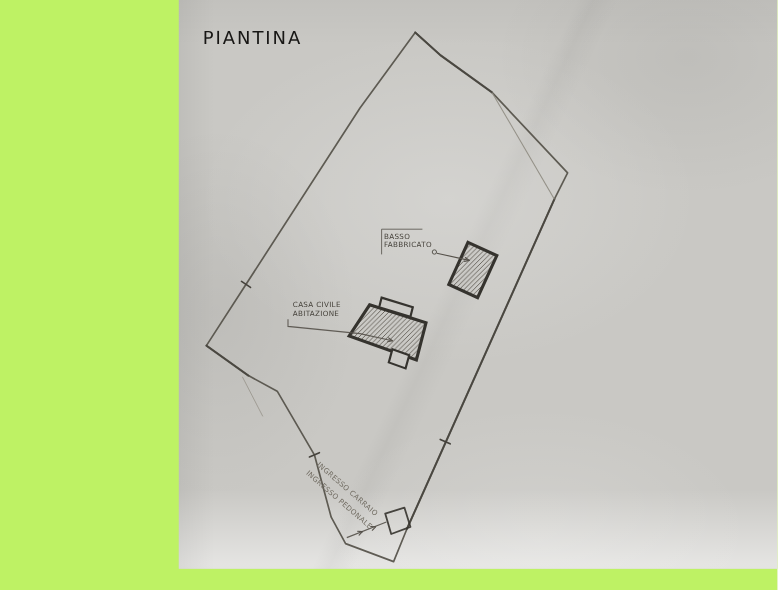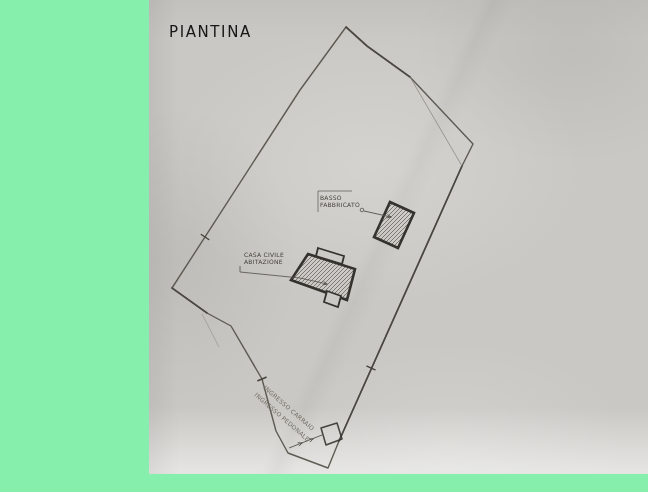--- a/index.html
+++ b/index.html
@@ -1,17 +1,17 @@
 <!DOCTYPE html>
 <html><head>
 <meta charset="utf-8">
 <style>
   html,body{margin:0;padding:0;background:#ffffff;}
   .stage{
-    position:relative;width:648px;height:492px;overflow:hidden;background:#86efac;
+    position:relative;width:648px;height:492px;overflow:hidden;background:#bef264;
     font-family:"DejaVu Sans", sans-serif;
   }
   .paper{
     position:absolute;left:149px;top:0;width:499px;height:474px;
     background-color:#c9c8c4;
     background-image:
       radial-gradient(ellipse 300px 200px at 45% 35%, rgba(255,255,255,0.20), transparent 70%),
       radial-gradient(ellipse 250px 180px at 85% 10%, rgba(0,0,0,0.05), transparent 65%),
       radial-gradient(ellipse 200px 260px at 6% 55%, rgba(0,0,0,0.055), transparent 60%),
       radial-gradient(ellipse 260px 160px at 60% 95%, rgba(255,255,255,0.16), transparent 70%),

